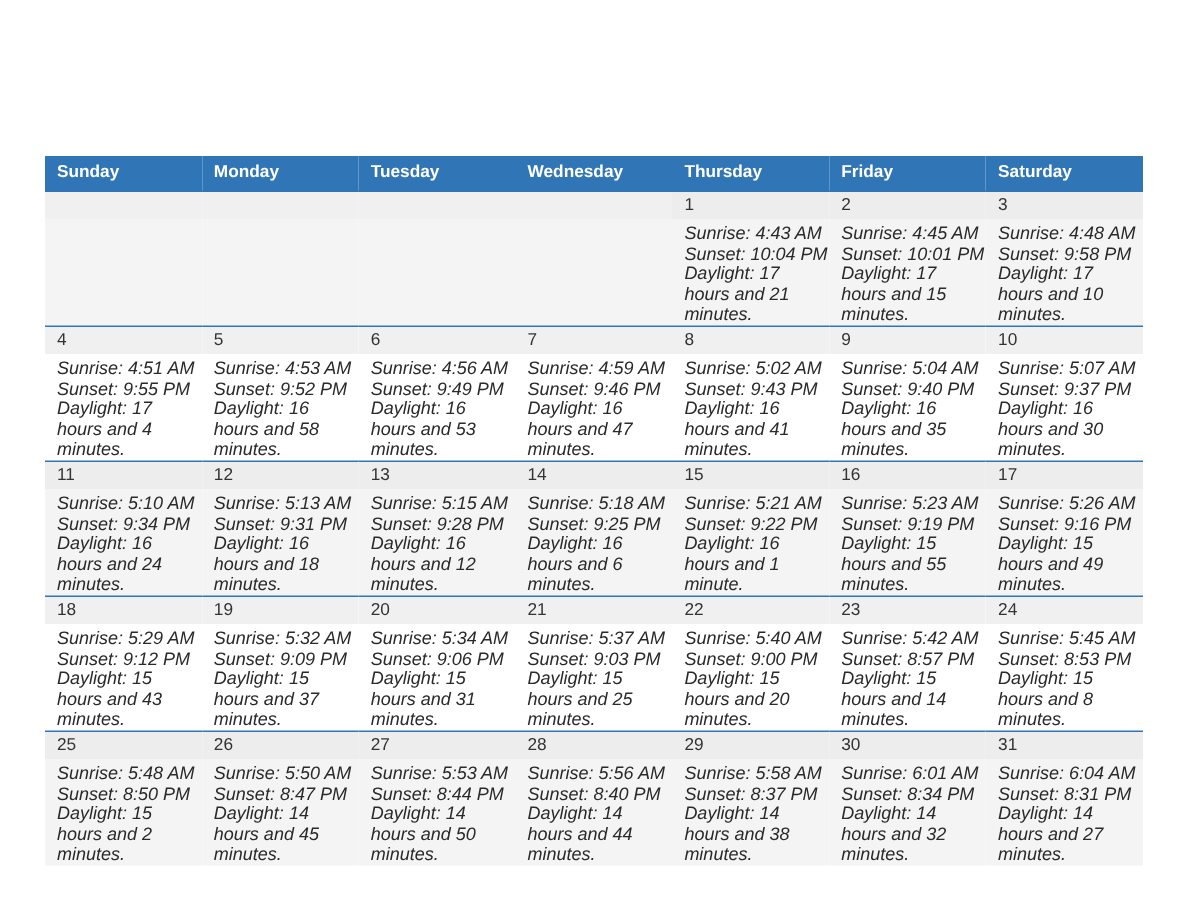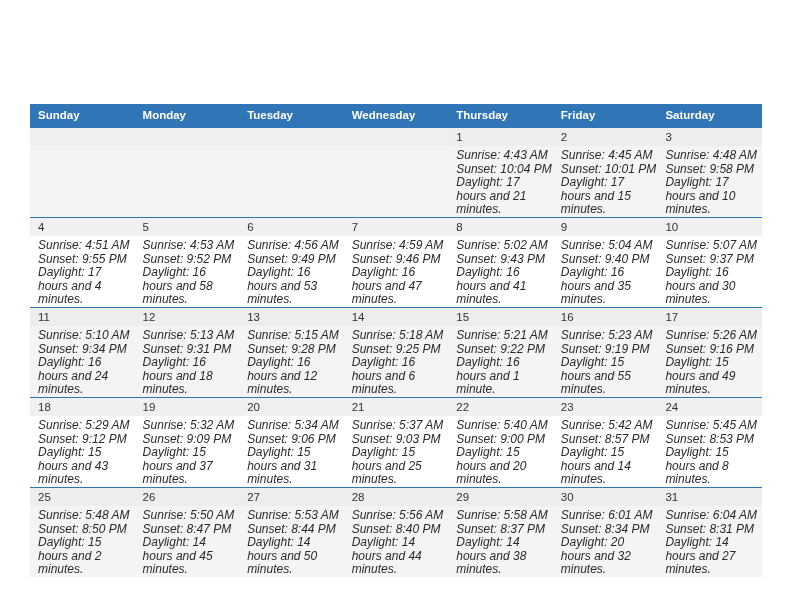--- a/index.html
+++ b/index.html
@@ -410,21 +410,21 @@
               <div>Sunrise: 5:58 AM</div>
               <div>Sunset: 8:37 PM</div>
               <div class="daylight-line">Daylight: 14 hours and 38 minutes.</div>
             </div>
           </td>
           <td class="shaded">
             <div class="daynum-band">30</div>
             <div class="cell-body">
               <div>Sunrise: 6:01 AM</div>
               <div>Sunset: 8:34 PM</div>
-              <div class="daylight-line">Daylight: 20 hours and 32 minutes.</div>
+              <div class="daylight-line">Daylight: 14 hours and 32 minutes.</div>
             </div>
           </td>
           <td class="shaded">
             <div class="daynum-band">31</div>
             <div class="cell-body">
               <div>Sunrise: 6:04 AM</div>
               <div>Sunset: 8:31 PM</div>
               <div class="daylight-line">Daylight: 14 hours and 27 minutes.</div>
             </div>
           </td>

